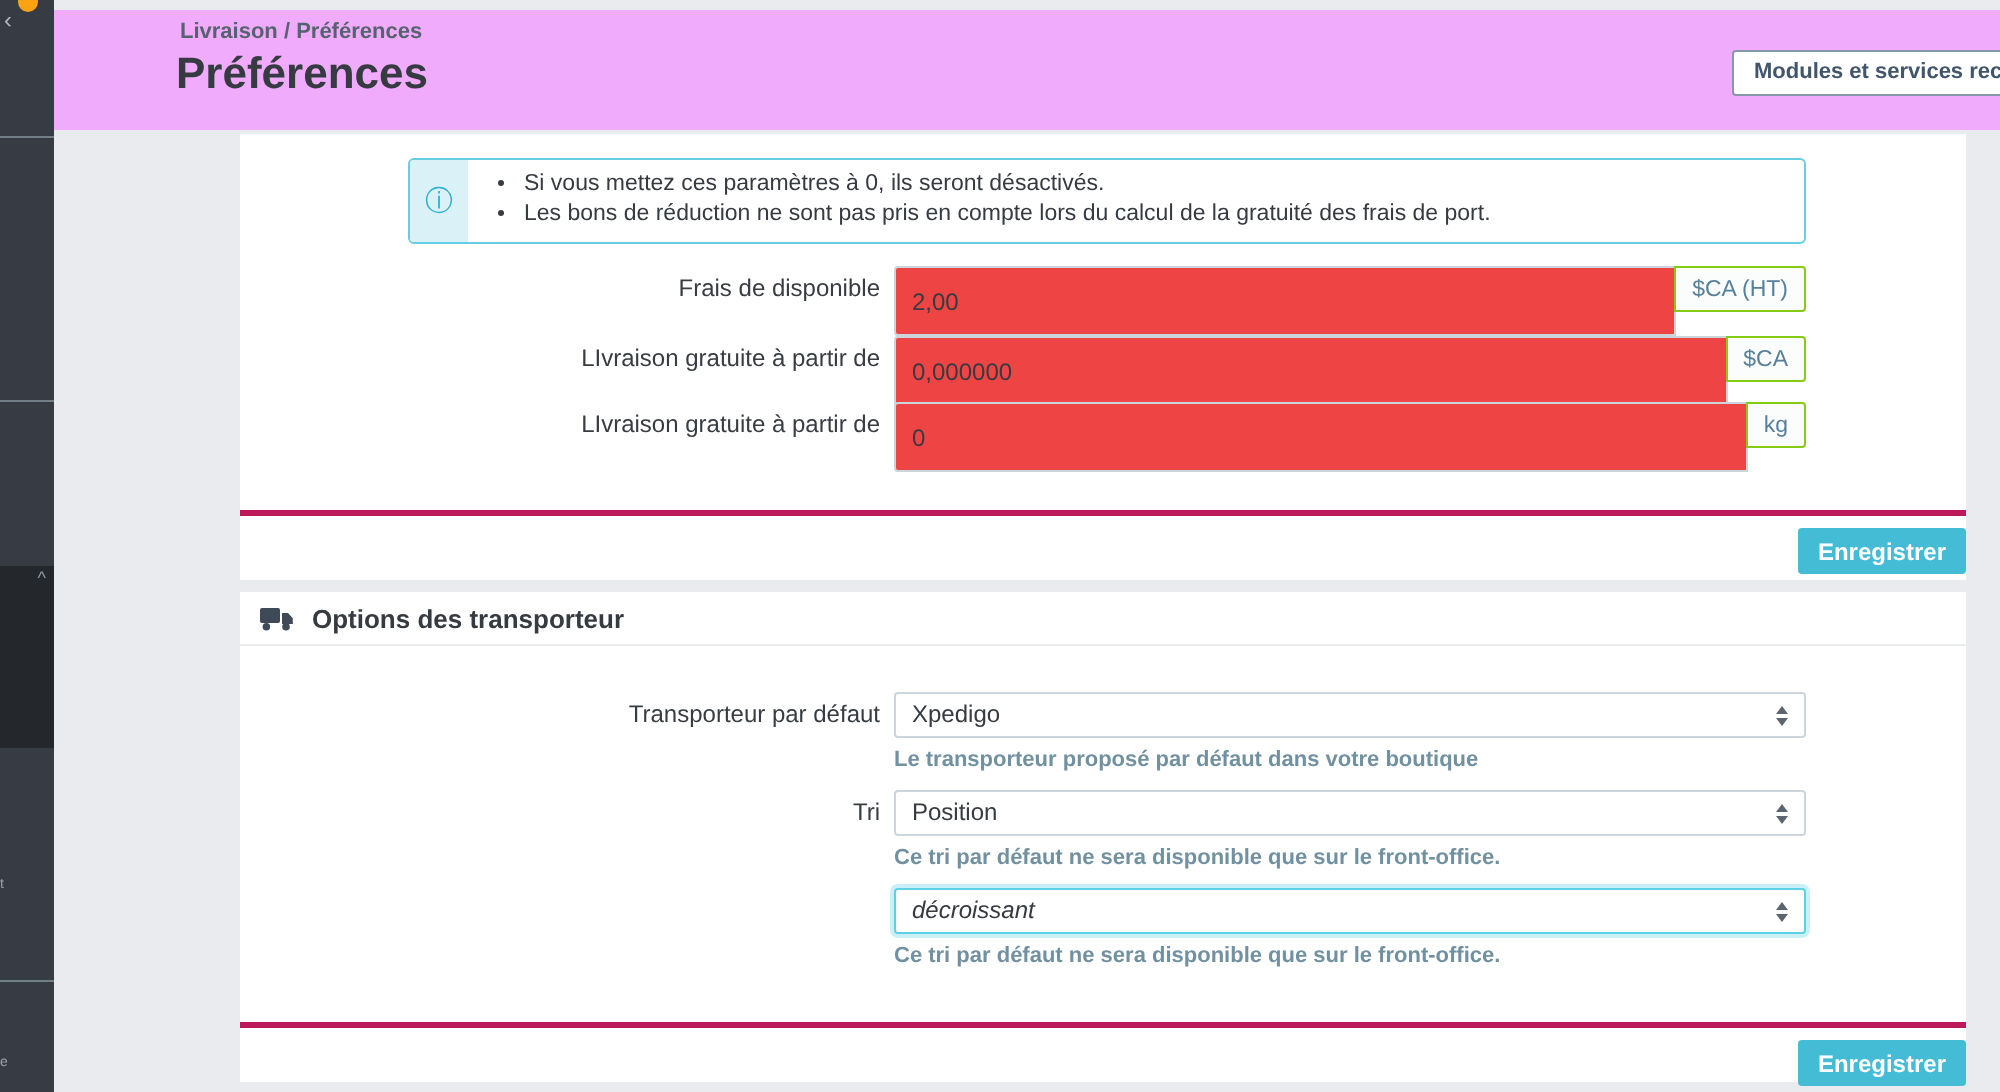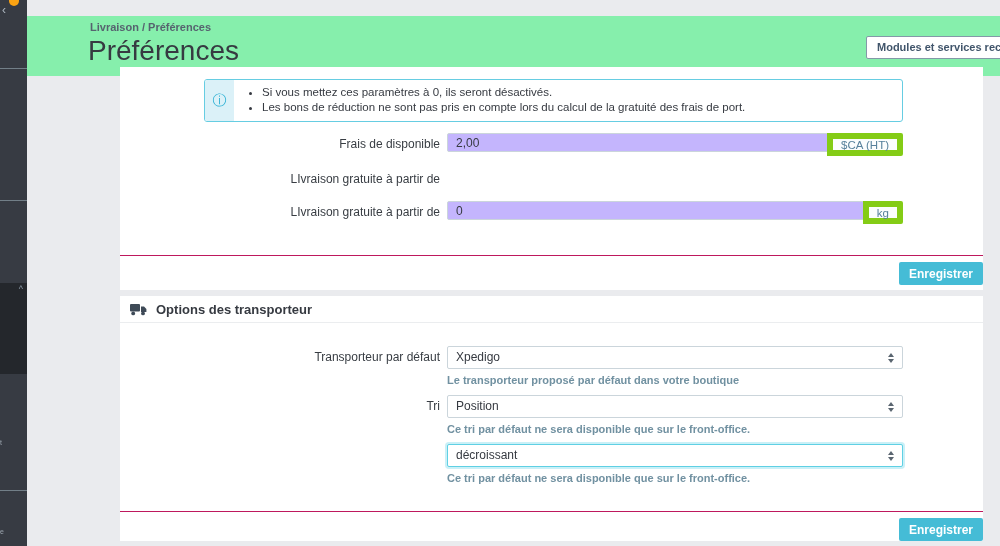--- a/index.html
+++ b/index.html
@@ -27,27 +27,27 @@
   }
   .collapse-icon {
     position:absolute; left:2px; top:4px; color:#aeb8c1; font-size:12px; line-height:12px;
   }
   .sb-fragment { position:absolute; color:#9aa4ad; font-size:7px; line-height:7px; }
   .sb-frag-top { left:0; top:439px; }
   .sb-frag-bottom { left:0; top:528px; }
 
   
   .header {
-    position:absolute; left:27px; top:16px; width:973px; height:60px; background:#86efac;
+    position:absolute; left:27px; top:5px; width:973px; height:60px; background:#f0abfc;
   }
   .breadcrumb {
     position:absolute; left:63px; top:5px; font-size:11px; color:#56636f; font-weight:bold;
   }
   .page-title {
-    position:absolute; left:61px; top:19px; font-size:28px; color:#363a41; font-weight:normal;
+    position:absolute; left:61px; top:19px; font-size:22px; color:#363a41; font-weight:bold;
   }
   .modules-btn {
     position:absolute; left:839px; top:20px; height:23px; line-height:21px;
     background:#fff; border:1px solid #8498a8; border-radius:2px;
     color:#41556b; font-size:11px; font-weight:bold; padding:0 10px;
     white-space:nowrap; cursor:pointer;
   }
 
   
   .panel { position:absolute; left:120px; width:863px; background:#fff; }
@@ -74,56 +74,56 @@
   .alert-body ul { list-style:disc; padding-left:14px; }
   .alert-body li { font-size:11.5px; color:#363a41; line-height:15px; }
 
   
   .control-label {
     position:absolute; left:0; width:320px; text-align:right;
     font-size:12px; color:#383d43; line-height:23px;
   }
   .input-group { position:absolute; left:327px; width:456px; height:23px; display:flex; }
   .input-group input {
-    flex:1; min-width:0; height:19px; border:1px solid #cbd5db; border-radius:2px 0 0 2px;
+    flex:1; min-width:0; height:35px; border:1px solid #cbd5db; border-radius:2px 0 0 2px;
     padding:0 8px; font-size:12px; color:#363a41; font-family:"Liberation Sans",sans-serif;
-    background:#c4b5fd; outline:none;
+    background:#ef4444; outline:none;
   }
   .unit-addon {
-    margin-left:-1px; border:6px solid #84cc16; border-radius:0 2px 2px 0;
+    margin-left:-1px; border:1px solid #84cc16; border-radius:0 2px 2px 0;
     background:#fbfdfd; color:#56809b; font-size:11.5px;
     display:flex; align-items:center; padding:0 8px; white-space:nowrap;
   }
   .frow1 { top:66px; } .frow2 { top:101px; } .frow3 { top:134px; }
 
   
   .fake-select {
     position:absolute; left:327px; width:456px; height:23px;
     border:1px solid #cbd5db; border-radius:2px; background:#fff;
     font-size:12px; color:#363a41; line-height:21px; padding:0 22px 13px 8px;
     cursor:pointer;
   }
   .fake-select.focused {
-    border-color:#5fd0e4; box-shadow:0 0 0 2px rgba(102,211,232,.35);
+    border-color:#5fd0e4; box-shadow:0 0 0 2px rgba(102,211,232,.35);font-style:italic;
   }
   .select-arrows { position:absolute; right:8px; top:6px; }
   .select-arrows i { display:block; width:0; height:0; }
   .arr-up { border-left:3px solid transparent; border-right:3px solid transparent;
             border-bottom:4px solid #5a6570; margin-bottom:2px; }
   .arr-down { border-left:3px solid transparent; border-right:3px solid transparent;
               border-top:4px solid #5a6570; }
   .help-block { position:absolute; left:327px; font-size:11px; color:#7191a1;font-weight:bold; }
   .srow1-sel { top:50px; }  .srow1-lab { top:50px; }  .srow1-help { top:78px; }
   .srow2-sel { top:99px; }  .srow2-lab { top:99px; }  .srow2-help { top:127px; }
   .srow3-sel { top:148px; } .srow3-lab { top:148px; } .srow3-help { top:176px; }
 
   
   .panel-footer {
     position:absolute; left:0; right:0; bottom:0; height:35px;
-    border-top:1px solid #be185d; background:#fff;
+    border-top:3px solid #be185d; background:#fff;
   }
   #panel-carriers .panel-footer { height:30px; }
   .btn-save {
     position:absolute; right:0; top:6px; height:23px;
     background:#45bcd6; border:none; border-radius:2px;
     color:#fff; font-size:12px; font-weight:bold; padding:0 10px;
     font-family:"Liberation Sans",sans-serif; cursor:pointer;
   }
 </style>
 </head>
@@ -160,20 +160,24 @@
     </div>
   </div>
 
   <label class="control-label frow1">Frais de disponible</label>
   <div class="input-group frow1">
     <input type="text" value="2,00" style="">
     <span class="unit-addon">$CA (HT)</span>
   </div>
 
   <label class="control-label frow2">LIvraison gratuite à partir de</label>
+  <div class="input-group frow2">
+    <input type="text" value="0,000000" style="">
+    <span class="unit-addon">$CA</span>
+  </div>
 
   <label class="control-label frow3">LIvraison gratuite à partir de</label>
   <div class="input-group frow3">
     <input type="text" value="0" style="">
     <span class="unit-addon">kg</span>
   </div>
 
   <div class="panel-footer">
     <button class="btn-save">Enregistrer</button>
   </div>

